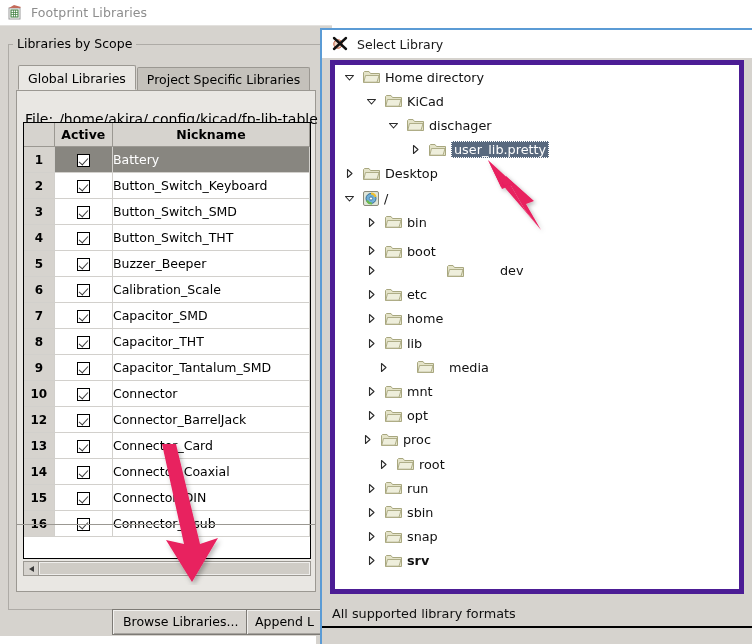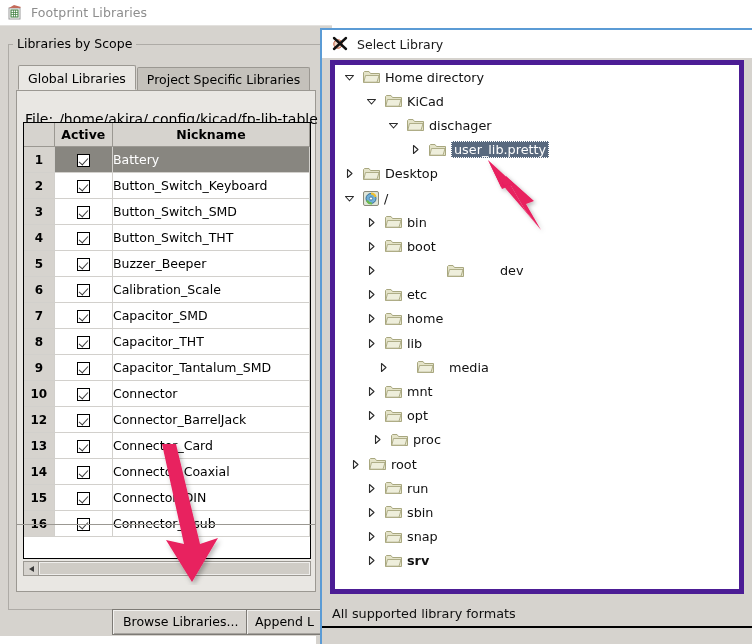--- a/index.html
+++ b/index.html
@@ -426,21 +426,21 @@
                 <path d="M3.5 1.5 L3.5 9.5 L8 5.5 Z" fill="none" stroke="#2b2b2b" stroke-width="1.1" stroke-linejoin="round"></path>
               </svg>
             </span>
             <span style="width: 6px; flex: 0 0 auto;"></span>
             <span class="folder-ico"><svg width="17" height="14" viewBox="0 0 17 14">
                 <path d="M0.5 2.5 L0.5 12.5 L16.5 12.5 L16.5 3.5 L7.5 3.5 L6 1.5 L1.5 1.5 Z" fill="#e4e3c8" stroke="#a8a77f" stroke-width="1"></path>
                 <path d="M2.5 5.5 L16 5.5 L14 12.2 L0.8 12.2 Z" fill="#eeeedb" stroke="#a8a77f" stroke-width="0.9"></path>
               </svg></span>
             <span class="label">bin</span>
           </div>
-          <div class="tree-row" style="padding-left: 28px;">
+          <div class="tree-row" style="padding-left: 28px; align-items: flex-end;">
             <span class="twisty">
               <svg width="11" height="11" viewBox="0 0 11 11">
                 <path d="M3.5 1.5 L3.5 9.5 L8 5.5 Z" fill="none" stroke="#2b2b2b" stroke-width="1.1" stroke-linejoin="round"></path>
               </svg>
             </span>
             <span style="width: 6px; flex: 0 0 auto;"></span>
             <span class="folder-ico"><svg width="17" height="14" viewBox="0 0 17 14">
                 <path d="M0.5 2.5 L0.5 12.5 L16.5 12.5 L16.5 3.5 L7.5 3.5 L6 1.5 L1.5 1.5 Z" fill="#e4e3c8" stroke="#a8a77f" stroke-width="1"></path>
                 <path d="M2.5 5.5 L16 5.5 L14 12.2 L0.8 12.2 Z" fill="#eeeedb" stroke="#a8a77f" stroke-width="0.9"></path>
               </svg></span>
@@ -530,34 +530,34 @@
                 <path d="M3.5 1.5 L3.5 9.5 L8 5.5 Z" fill="none" stroke="#2b2b2b" stroke-width="1.1" stroke-linejoin="round"></path>
               </svg>
             </span>
             <span style="width: 6px; flex: 0 0 auto;"></span>
             <span class="folder-ico"><svg width="17" height="14" viewBox="0 0 17 14">
                 <path d="M0.5 2.5 L0.5 12.5 L16.5 12.5 L16.5 3.5 L7.5 3.5 L6 1.5 L1.5 1.5 Z" fill="#e4e3c8" stroke="#a8a77f" stroke-width="1"></path>
                 <path d="M2.5 5.5 L16 5.5 L14 12.2 L0.8 12.2 Z" fill="#eeeedb" stroke="#a8a77f" stroke-width="0.9"></path>
               </svg></span>
             <span class="label">opt</span>
           </div>
-          <div class="tree-row" style="padding-left: 34px;">
+          <div class="tree-row" style="padding-left: 24px;">
             <span class="twisty">
               <svg width="11" height="11" viewBox="0 0 11 11">
                 <path d="M3.5 1.5 L3.5 9.5 L8 5.5 Z" fill="none" stroke="#2b2b2b" stroke-width="1.1" stroke-linejoin="round"></path>
               </svg>
             </span>
             <span style="width: 6px; flex: 0 0 auto;"></span>
             <span class="folder-ico"><svg width="17" height="14" viewBox="0 0 17 14">
                 <path d="M0.5 2.5 L0.5 12.5 L16.5 12.5 L16.5 3.5 L7.5 3.5 L6 1.5 L1.5 1.5 Z" fill="#e4e3c8" stroke="#a8a77f" stroke-width="1"></path>
                 <path d="M2.5 5.5 L16 5.5 L14 12.2 L0.8 12.2 Z" fill="#eeeedb" stroke="#a8a77f" stroke-width="0.9"></path>
               </svg></span>
             <span class="label">proc</span>
           </div>
-          <div class="tree-row" style="padding-left: 12px;">
+          <div class="tree-row" style="padding-left: 40px;">
             <span class="twisty">
               <svg width="11" height="11" viewBox="0 0 11 11">
                 <path d="M3.5 1.5 L3.5 9.5 L8 5.5 Z" fill="none" stroke="#2b2b2b" stroke-width="1.1" stroke-linejoin="round"></path>
               </svg>
             </span>
             <span style="width: 6px; flex: 0 0 auto;"></span>
             <span class="folder-ico"><svg width="17" height="14" viewBox="0 0 17 14">
                 <path d="M0.5 2.5 L0.5 12.5 L16.5 12.5 L16.5 3.5 L7.5 3.5 L6 1.5 L1.5 1.5 Z" fill="#e4e3c8" stroke="#a8a77f" stroke-width="1"></path>
                 <path d="M2.5 5.5 L16 5.5 L14 12.2 L0.8 12.2 Z" fill="#eeeedb" stroke="#a8a77f" stroke-width="0.9"></path>
               </svg></span>

